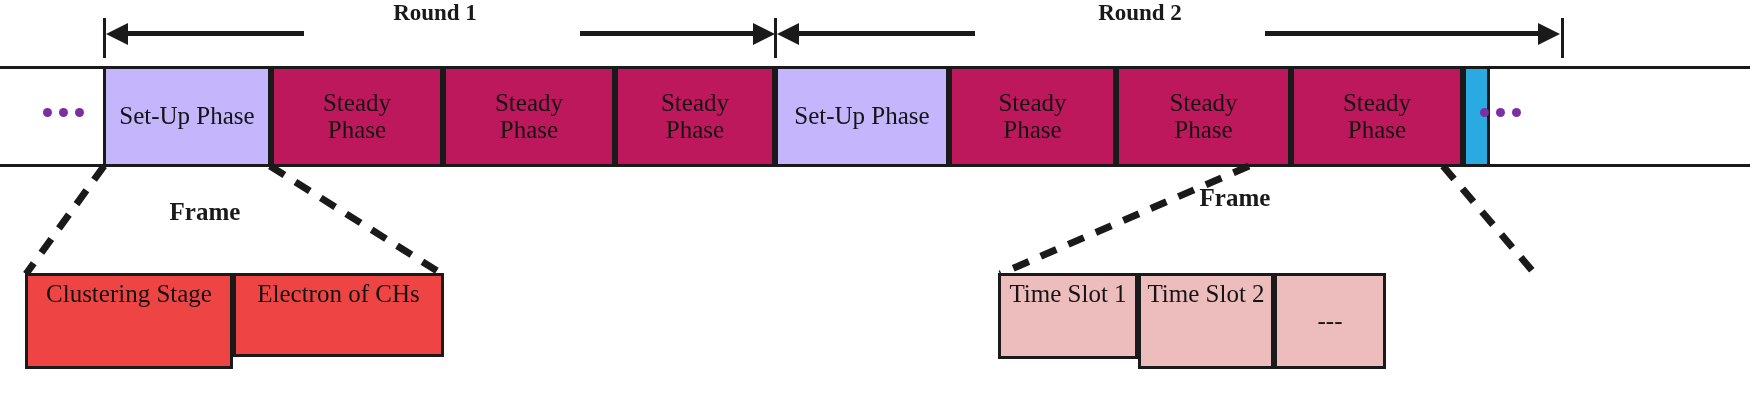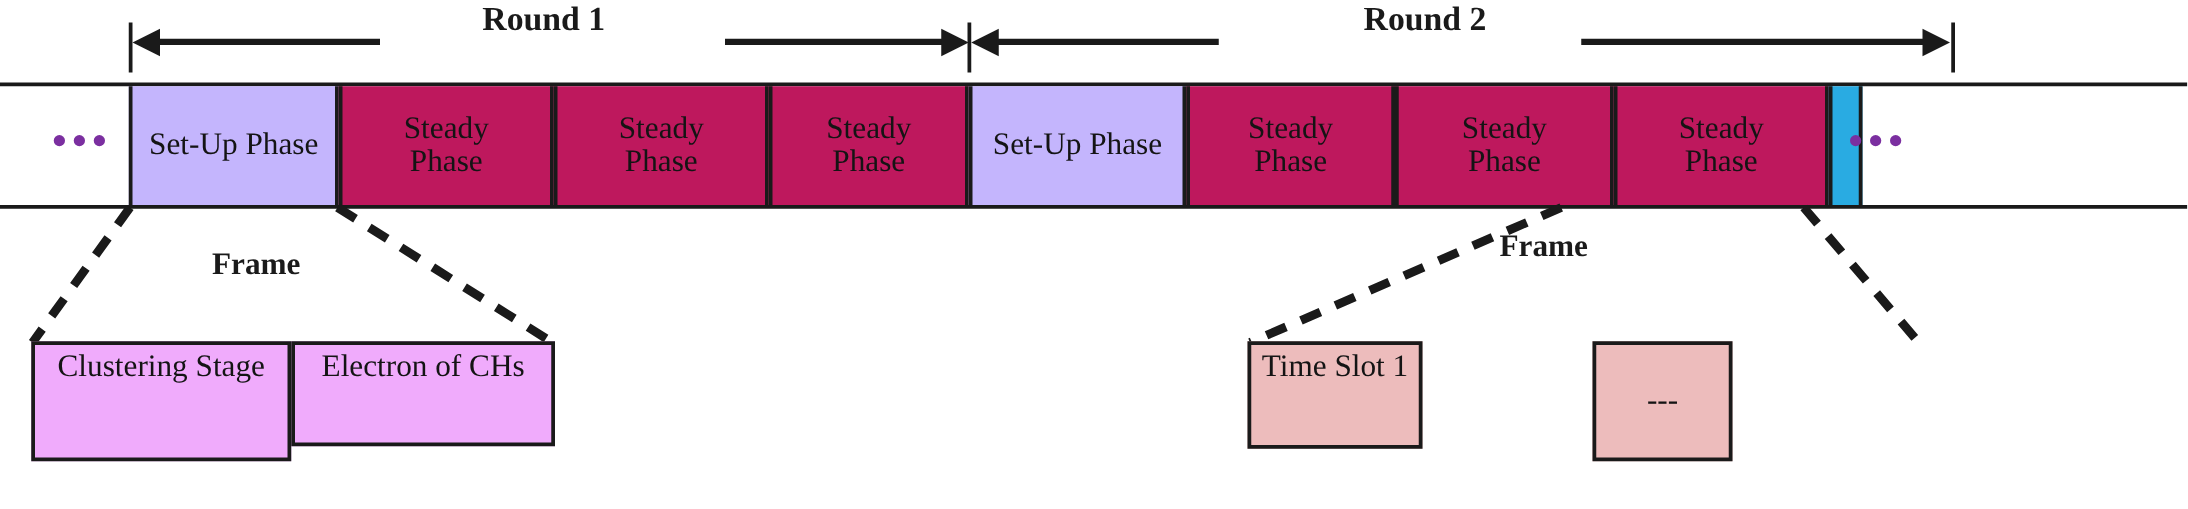--- a/index.html
+++ b/index.html
@@ -16,21 +16,21 @@
     height: 407px;
     background: #ffffff;
     overflow: hidden;
   }
 
   
   .round-label {
     position: absolute;
     font-family: "Liberation Serif", serif;
     font-weight: bold;
-    font-size: 27px;
+    font-size: 23px;
     color: #1a1a1a;
     white-space: nowrap;
     text-align: center;
   }
 
   
   .rail {
     position: absolute;
     height: 5px;
     background: #1a1a1a;
@@ -122,21 +122,21 @@
     align-items: flex-start;
     justify-content: center;
     font-family: "Liberation Serif", serif;
     font-size: 25px;
     color: #141414;
     padding-top: 4px;
     white-space: nowrap;
     overflow: hidden;
   }
   .detail-box + .detail-box { border-left-width: 3px; }
-  .detail-box.blue { background: #f0abfc; }
+  .detail-box.blue { background: #ef4444; }
   .detail-box.pink { background: #EDBCBC; }
   .detail-box.dash { align-items: center; padding-top: 0; }
 </style>
 </head>
 <body>
 
 <div id="canvas">
 
   <div class="round-label" style="left:310px; top:0px; width:250px;">Round 1</div>
 
@@ -206,15 +206,16 @@
   </svg>
 
   <div class="frame-label" style="left:110px; top:198px; width:190px;">Frame</div>
 
   <div class="frame-label" style="left:1140px; top:184px; width:190px;">Frame</div>
 
   <div class="detail-box blue" style="left:25px; top:273px; width:208px; height:96px;">Clustering Stage</div>
   <div class="detail-box blue" style="left:233px; top:273px; width:211px; height:84px;">Electron of CHs</div>
 
   <div class="detail-box pink" style="left:998px; top:273px; width:140px; height:86px;">Time Slot 1</div>
+  <div class="detail-box pink" style="left:1138px; top:273px; width:136px; height:96px;">Time Slot 2</div>
   <div class="detail-box pink dash" style="left:1274px; top:273px; width:112px; height:96px;">---</div>
 
 </div>
 
 </body></html>

